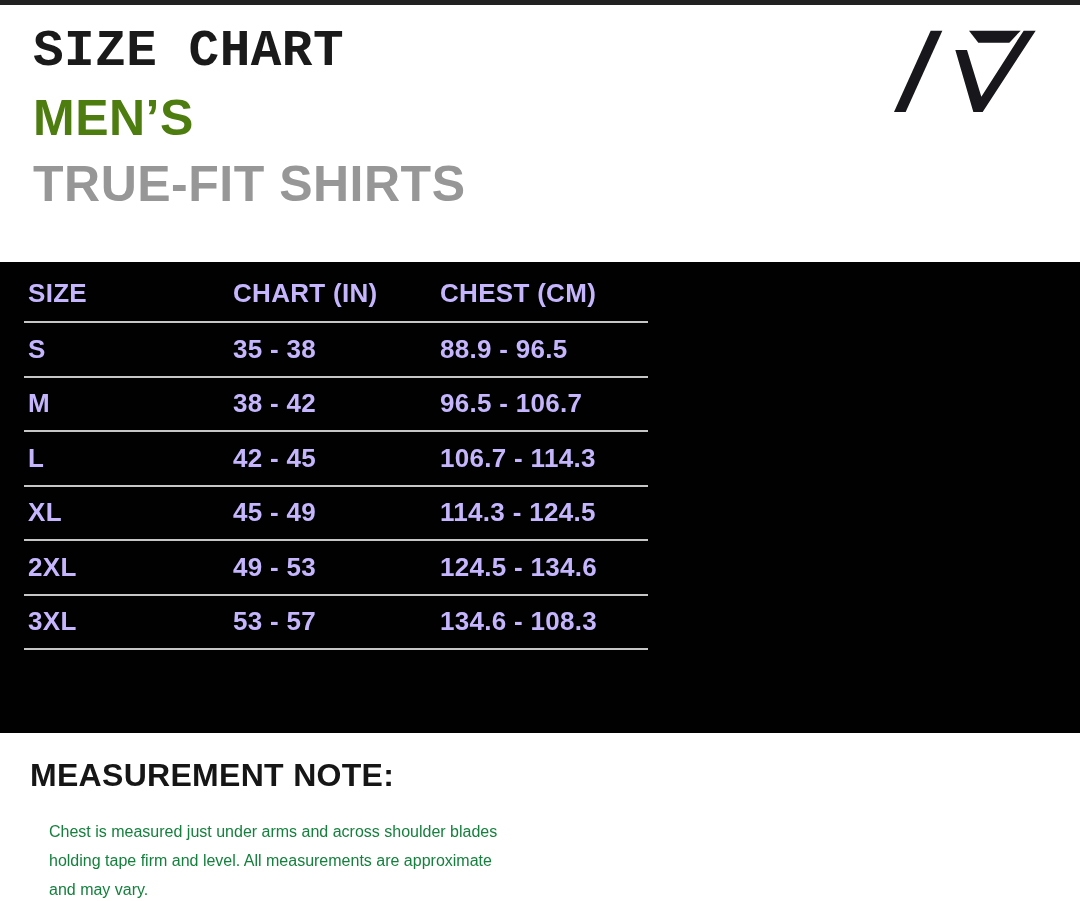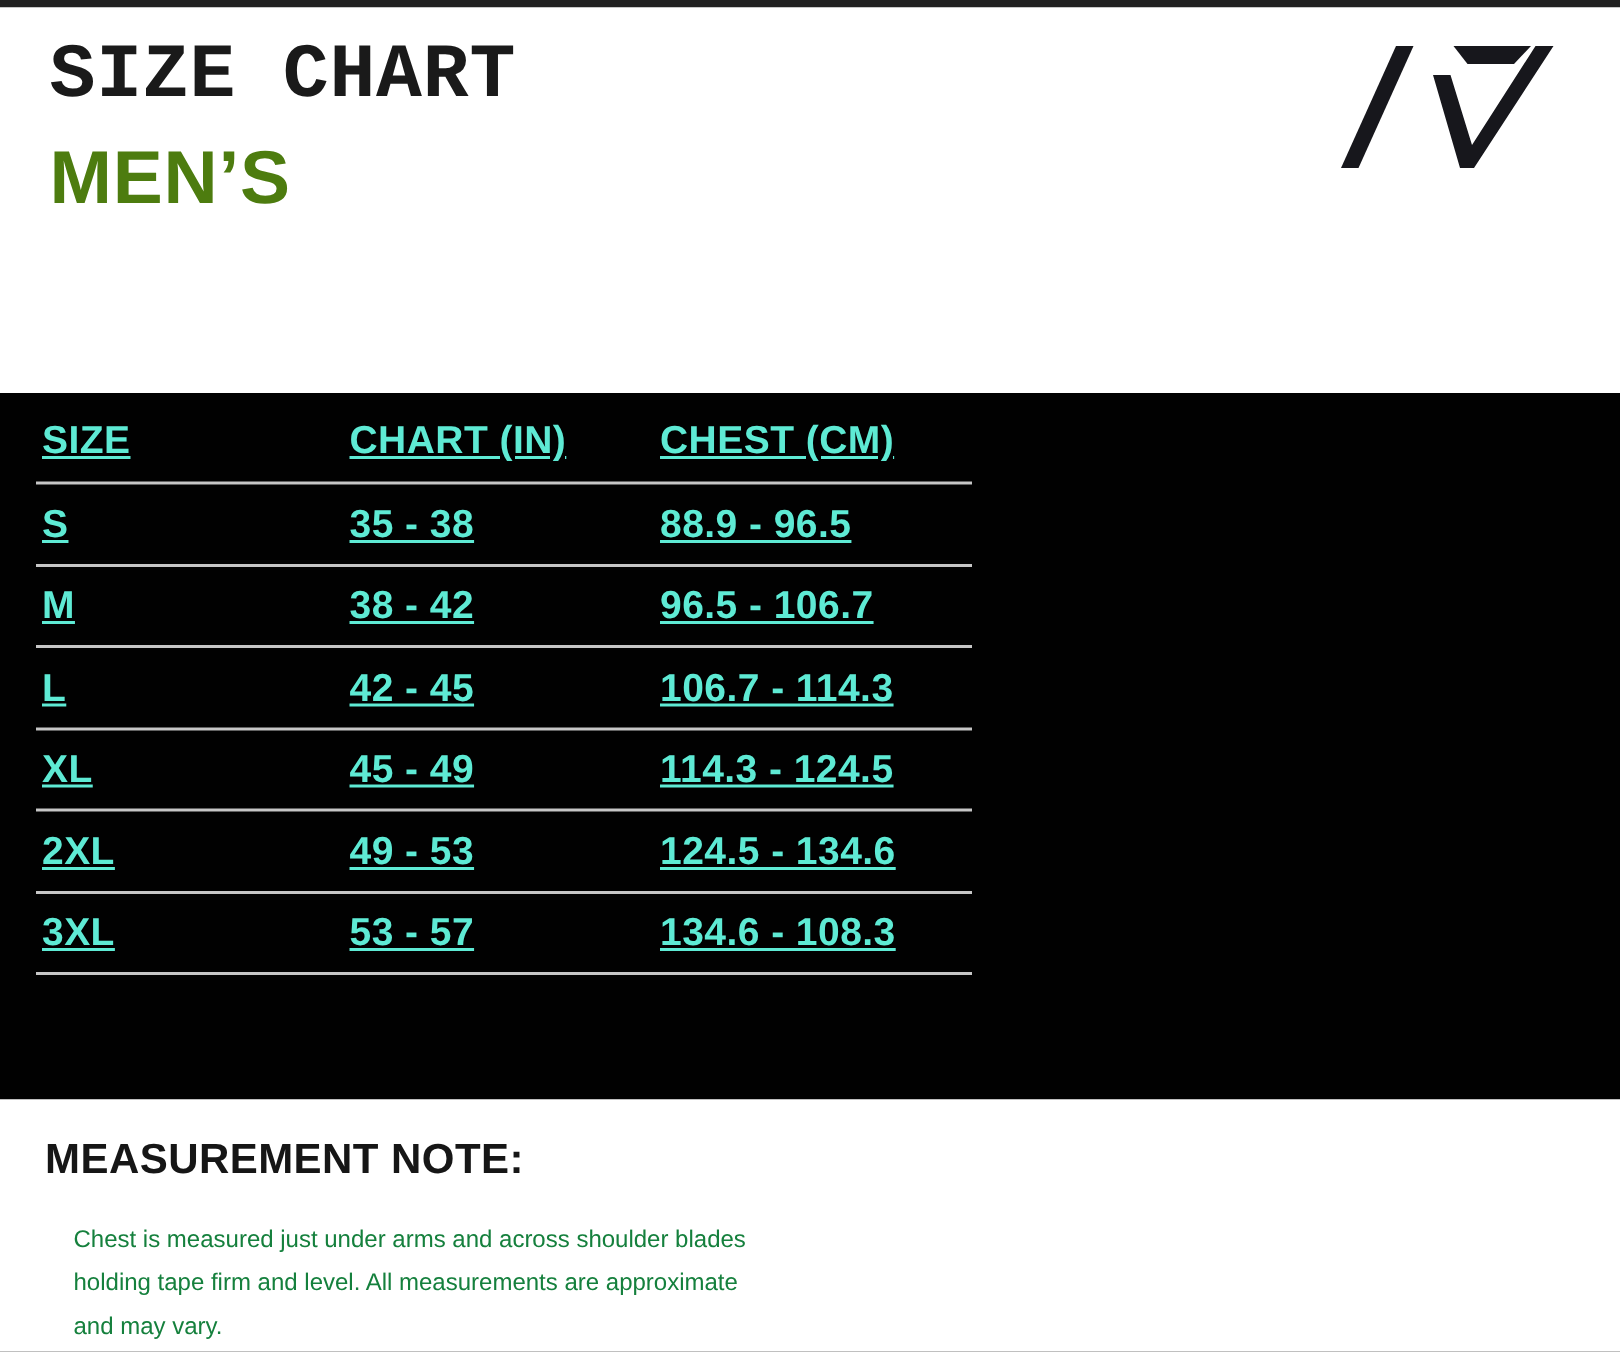--- a/index.html
+++ b/index.html
@@ -15,43 +15,44 @@
                 letter-spacing:0.5px; white-space:nowrap; }
   .title-main { top:21px;  font-size:51px; color:#1a1a1a;font-family:Liberation Mono, monospace; }
   .title-sub1 { top:88px;  font-size:50px; color:#4d7c0f; }
   .title-sub2 { top:154px; font-size:50px; color:#979797; }
 
   .logo { position:absolute; left:890px; top:3px; width:190px; height:125px; }
   .logo polygon { fill:#17171c; }
 
   
   .panel { height:471px; width:100%; background:#010101; }
-  .size-table { margin-left:24px; width:624px; color:#5eead4;text-decoration:underline; }
+  .size-table { margin-left:24px; width:624px; color:#c4b5fd; }
   .trow { display:flex; align-items:center; height:54.5px;
           border-bottom:2.5px solid #c6c6c6; font-size:26px; font-weight:bold;
           letter-spacing:0.3px; }
   .trow.thead { height:61px; align-items:flex-end; padding-bottom:12px; }
   .tcell { white-space:nowrap; }
   .c1 { width:209px; padding-left:4px; }
   .c2 { width:207px; }
   .c3 { flex:1; }
 
   
   .note { padding:24px 0 0 30px; background:#ffffff; }
-  .note-heading { font-size:28px; font-weight:bold; color:#161616; letter-spacing:0.3px; }
+  .note-heading { font-size:32px; font-weight:bold; color:#161616; letter-spacing:0.3px; }
   .note-body { margin-top:23px; font-size:16px; color:#15803d; line-height:29px;margin-left:19px; }
 </style>
 </head>
 <body>
 
 <div class="top-bar"></div>
 
 <div class="header">
   <div class="title-line title-main">SIZE CHART</div>
   <div class="title-line title-sub1">MEN’S</div>
+  <div class="title-line title-sub2">TRUE-FIT SHIRTS</div>
 
   <svg class="logo" viewBox="0 0 570 375" aria-hidden="true">
     <polygon points="122,68 157,68 47,312 12,312"></polygon>
     <polygon points="237,68 392,68 358,104 265,104"></polygon>
     <polygon points="196,126 231,126 274,266 401,68 437,68 278,312 250,312"></polygon>
   </svg>
 </div>
 
 <div class="panel">
   <div class="size-table">

